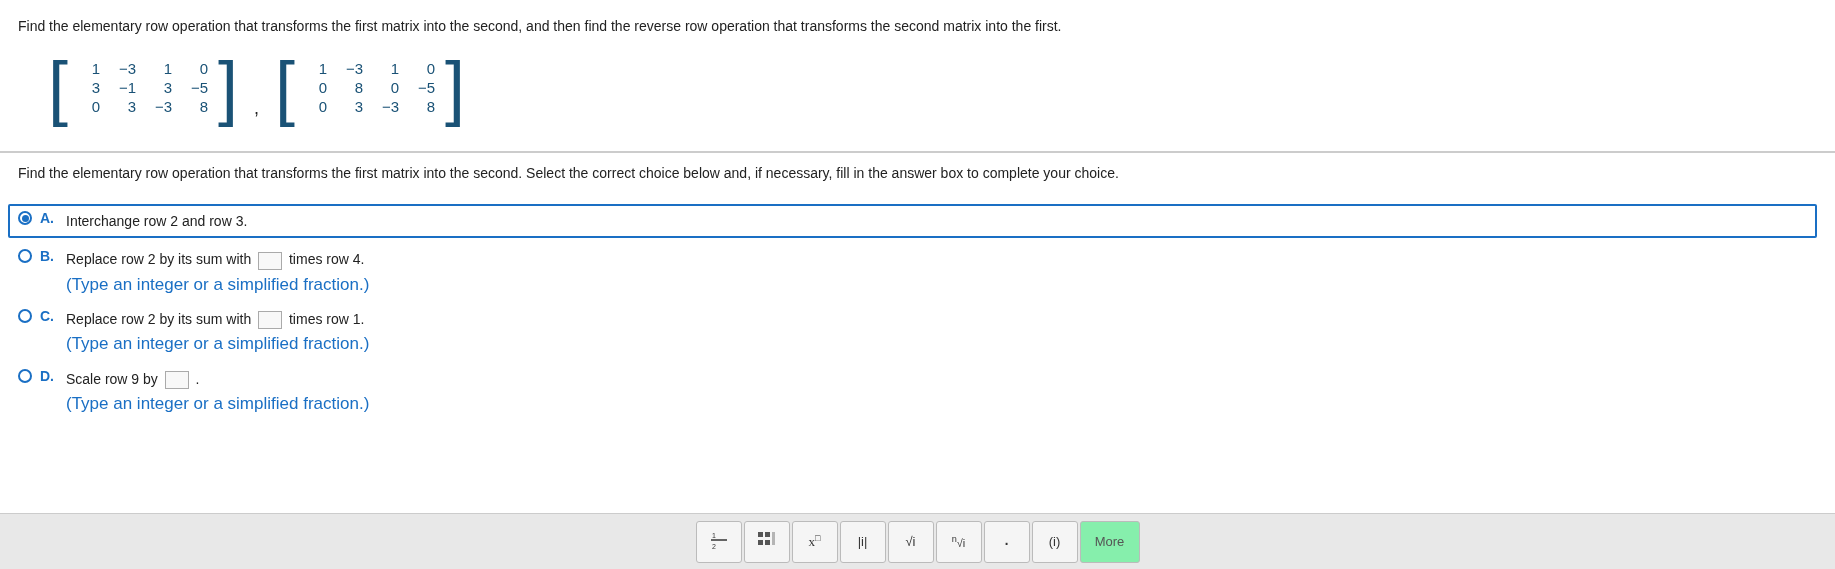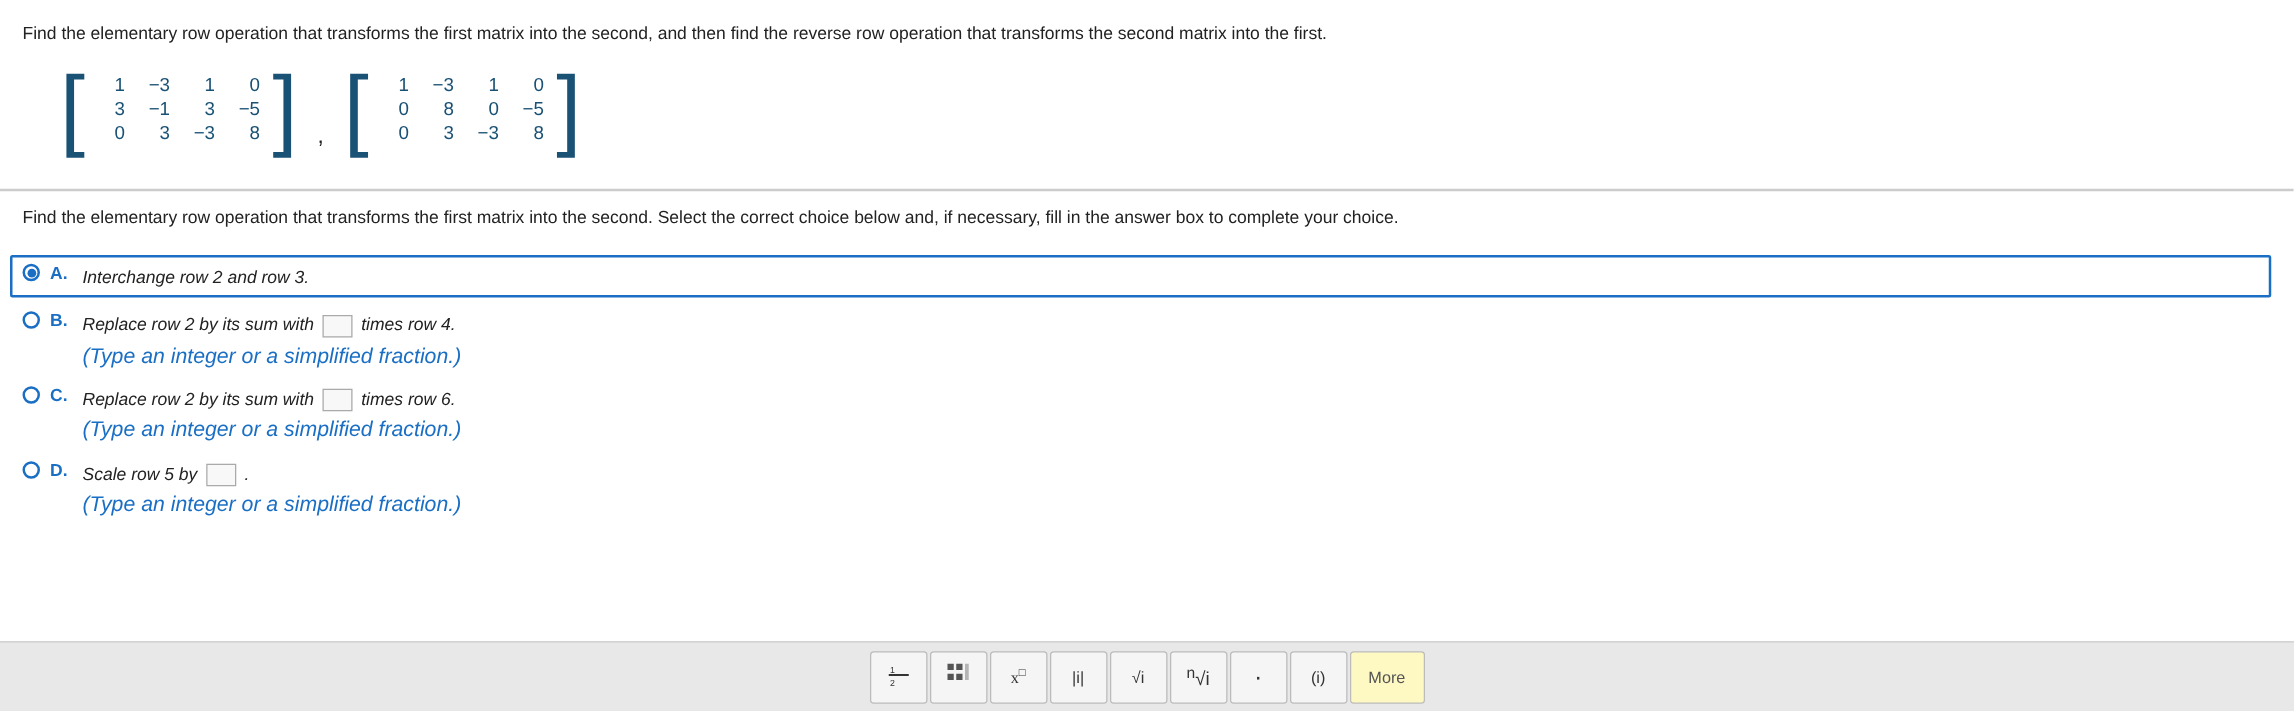--- a/index.html
+++ b/index.html
@@ -136,21 +136,20 @@
       color: #1a6fc4;
       font-weight: bold;
       font-size: 14px;
       min-width: 18px;
     }
 
     .choice-text {
       font-size: 14px;
       color: #222;
       line-height: 1.6;
-      font-style: italic;
     }
 
     .hint-text {
       color: #1a6fc4;
       font-size: 17px;
     }
 
     .input-box {
       display: inline-block;
       width: 24px;
@@ -186,21 +185,21 @@
       justify-content: center;
       cursor: pointer;
       font-size: 16px;
       color: #333;
     }
 
     .toolbar-btn.more-btn {
       width: 60px;
       font-size: 13px;
       color: #555;
-      background: #fef9c3;
+      background: #86efac;
     }
   </style>
 </head>
 <body>
 
 <div class="main-content">
   <p class="problem-text">Find the elementary row operation that transforms the first matrix into the second, and then find the reverse row operation that transforms the second matrix into the first.</p>
 
   <div class="matrices-container">
 
@@ -283,31 +282,31 @@
       <span class="hint-text">(Type an integer or a simplified fraction.)</span>
     </div>
   </div>
 
   <div class="choice-item unselected">
     <span class="radio-btn"></span>
     <span class="choice-letter">C.</span>
     <div class="choice-text">
       <span>Replace row 2 by its sum with </span>
       <span class="input-box"></span>
-      <span> times row 6.</span>
+      <span> times row 1.</span>
       <br>
       <span class="hint-text">(Type an integer or a simplified fraction.)</span>
     </div>
   </div>
 
   <div class="choice-item unselected">
     <span class="radio-btn"></span>
     <span class="choice-letter">D.</span>
     <div class="choice-text">
-      <span>Scale row 5 by </span>
+      <span>Scale row 9 by </span>
       <span class="input-box"></span>
       <span>.</span>
       <br>
       <span class="hint-text">(Type an integer or a simplified fraction.)</span>
     </div>
   </div>
 
 </div>
 
 <div class="toolbar">
@@ -339,21 +338,21 @@
 
   <button class="toolbar-btn" title="Absolute Value">
     <span style="font-size:13px; color:#333;">|i|</span>
   </button>
 
   <button class="toolbar-btn" title="Square Root">
     <span style="font-size:13px; color:#333;">√i</span>
   </button>
 
   <button class="toolbar-btn" title="Nth Root">
-    <span style="font-size:15px; color:#333;"><sup>n</sup>√i</span>
+    <span style="font-size:11px; color:#333;"><sup>n</sup>√i</span>
   </button>
 
   <button class="toolbar-btn" title="Dot">
     <span style="font-size:20px; color:#333; line-height:1;">·</span>
   </button>
 
   <button class="toolbar-btn" title="Parentheses">
     <span style="font-size:13px; color:#333;">(i)</span>
   </button>
 

